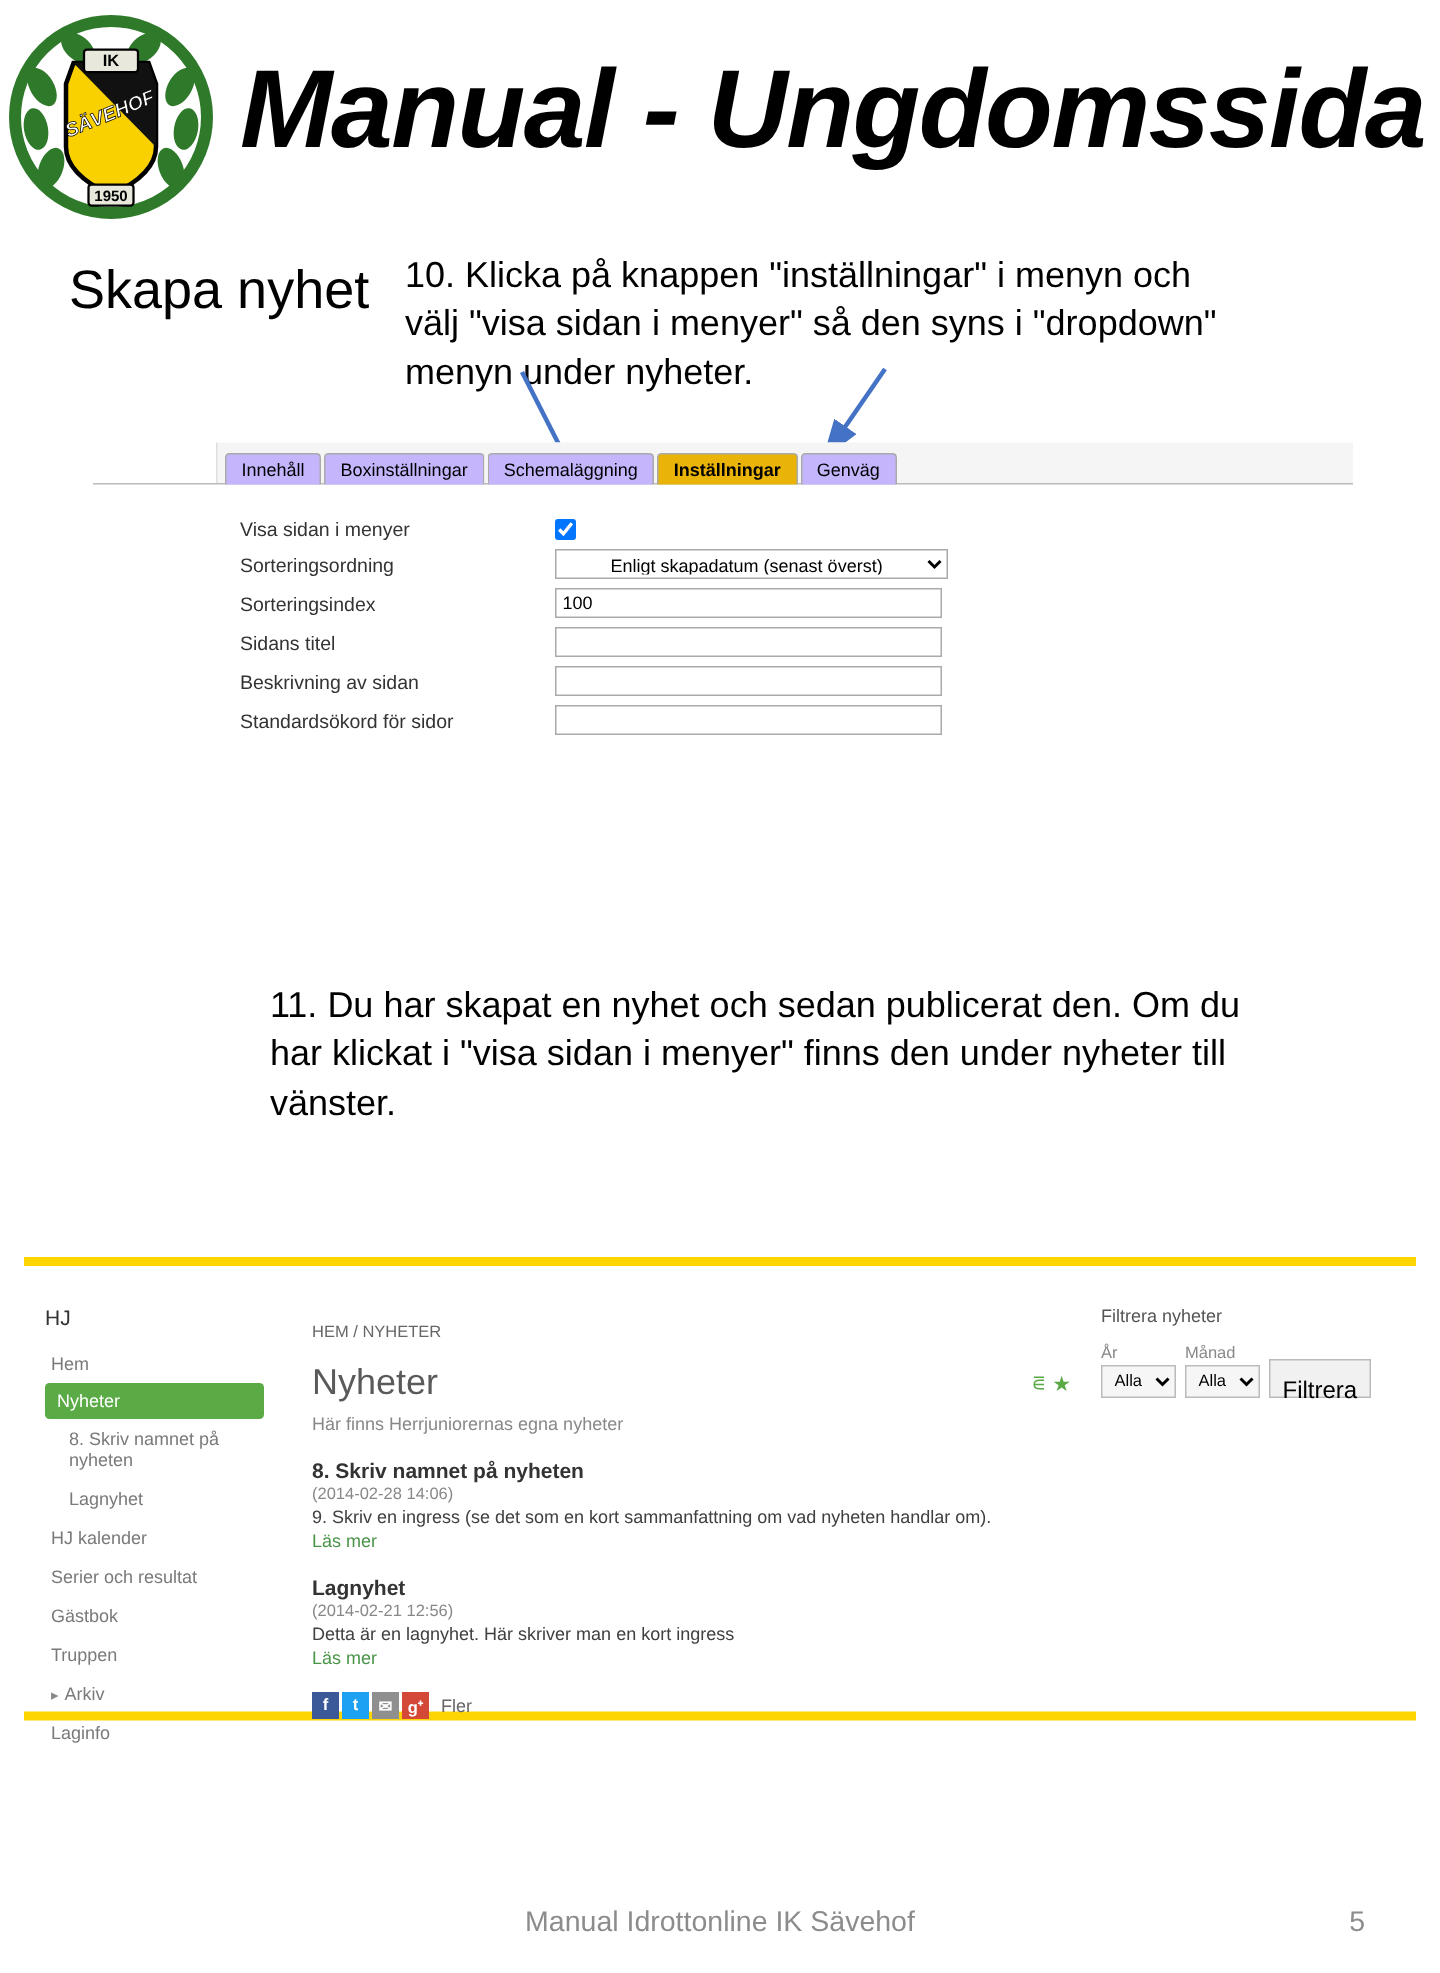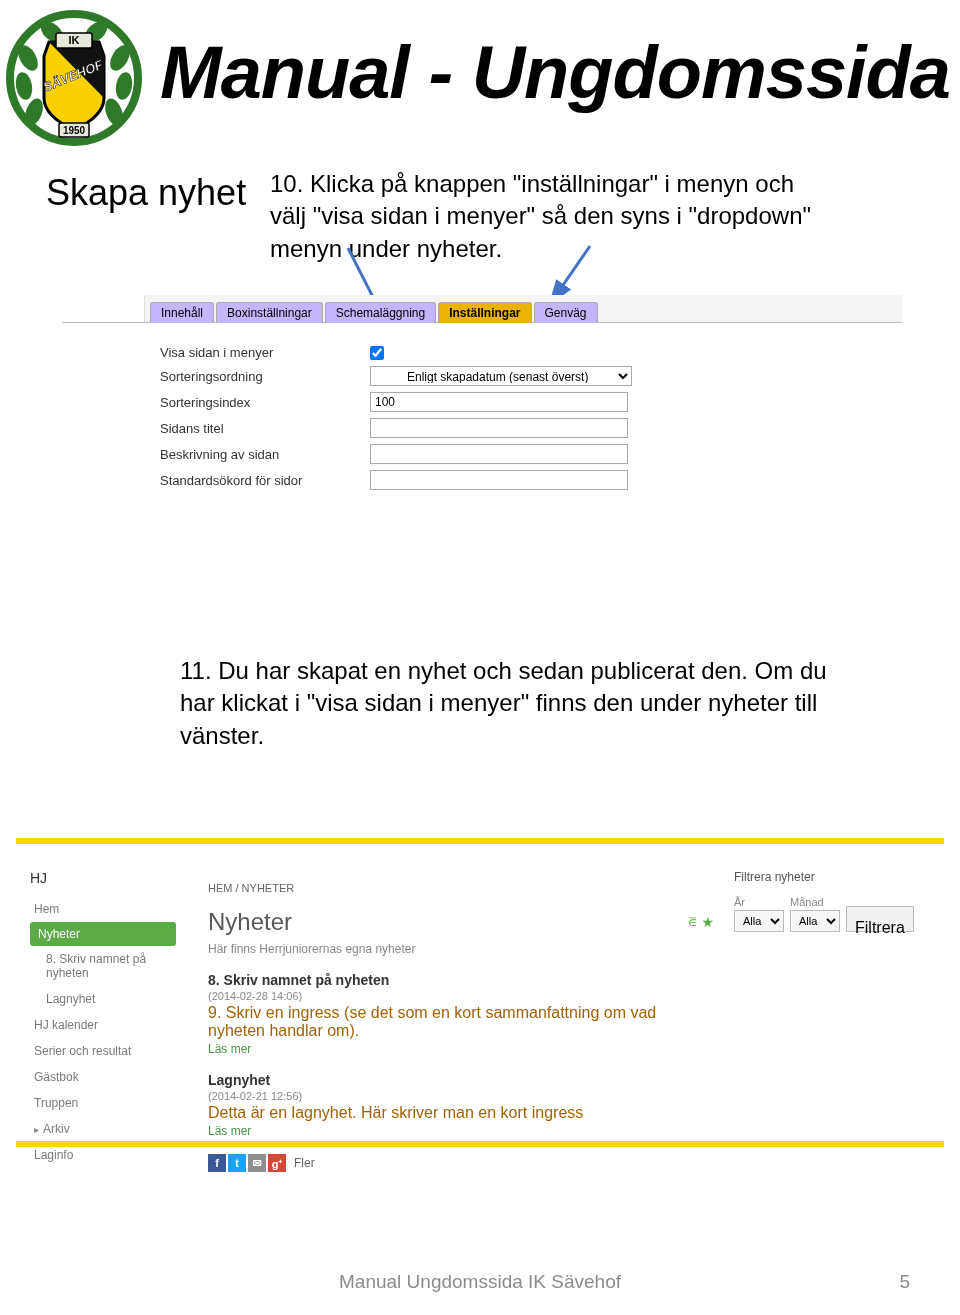--- a/index.html
+++ b/index.html
@@ -173,21 +173,21 @@
     color: #5a5a5a;
     display:flex;
     align-items:center;
     gap:8px;
   }
   .rss-star { margin-left:auto; font-size:14px; color:#5aaa46; }
   .subtext { color:#888; margin: 6px 0 16px; font-size:12px; }
   .news-item { margin-bottom: 16px; }
   .news-item .nt { font-size: 14px; font-weight:bold; color:#333; margin-bottom:2px; }
   .news-item .dt { font-size: 11px; color:#888; }
-  .news-item .body { font-size: 16px; color:#a16207; margin: 2px 0; }
+  .news-item .body { font-size: 12px; color:#404040; margin: 2px 0; }
   .news-item .more { font-size: 12px; color:#4a944a; }
   .share-row { display:flex; gap:2px; align-items:center; margin-top:6px; }
   .share-row .sbox { width:18px; height:18px; display:inline-flex; align-items:center; justify-content:center; color:#fff; font-size:11px; font-weight:bold; }
   .fb{background:#3b5998;} .tw{background:#1da1f2;} .mail{background:#8f8f8f;} .gp{background:#d34836;}
   .fler { margin-left:6px; color:#666; font-size:12px; }
 
   .rightcol {
     width: 220px;
     padding: 26px 16px 0 10px;
     font-size: 12px;
@@ -394,15 +394,15 @@
             <select class="minisel">
               <option>Alla</option>
             </select>
           </div>
           <button class="filter-btn">Filtrera</button>
         </div>
       </div>
     </div>
   </div>
 
-  <div class="footer">Manual Ungdomssida IK Sävehof</div>
+  <div class="footer">Manual Idrottonline IK Sävehof</div>
   <div class="pagenum">5</div>
 </div>
 
 </body></html>

